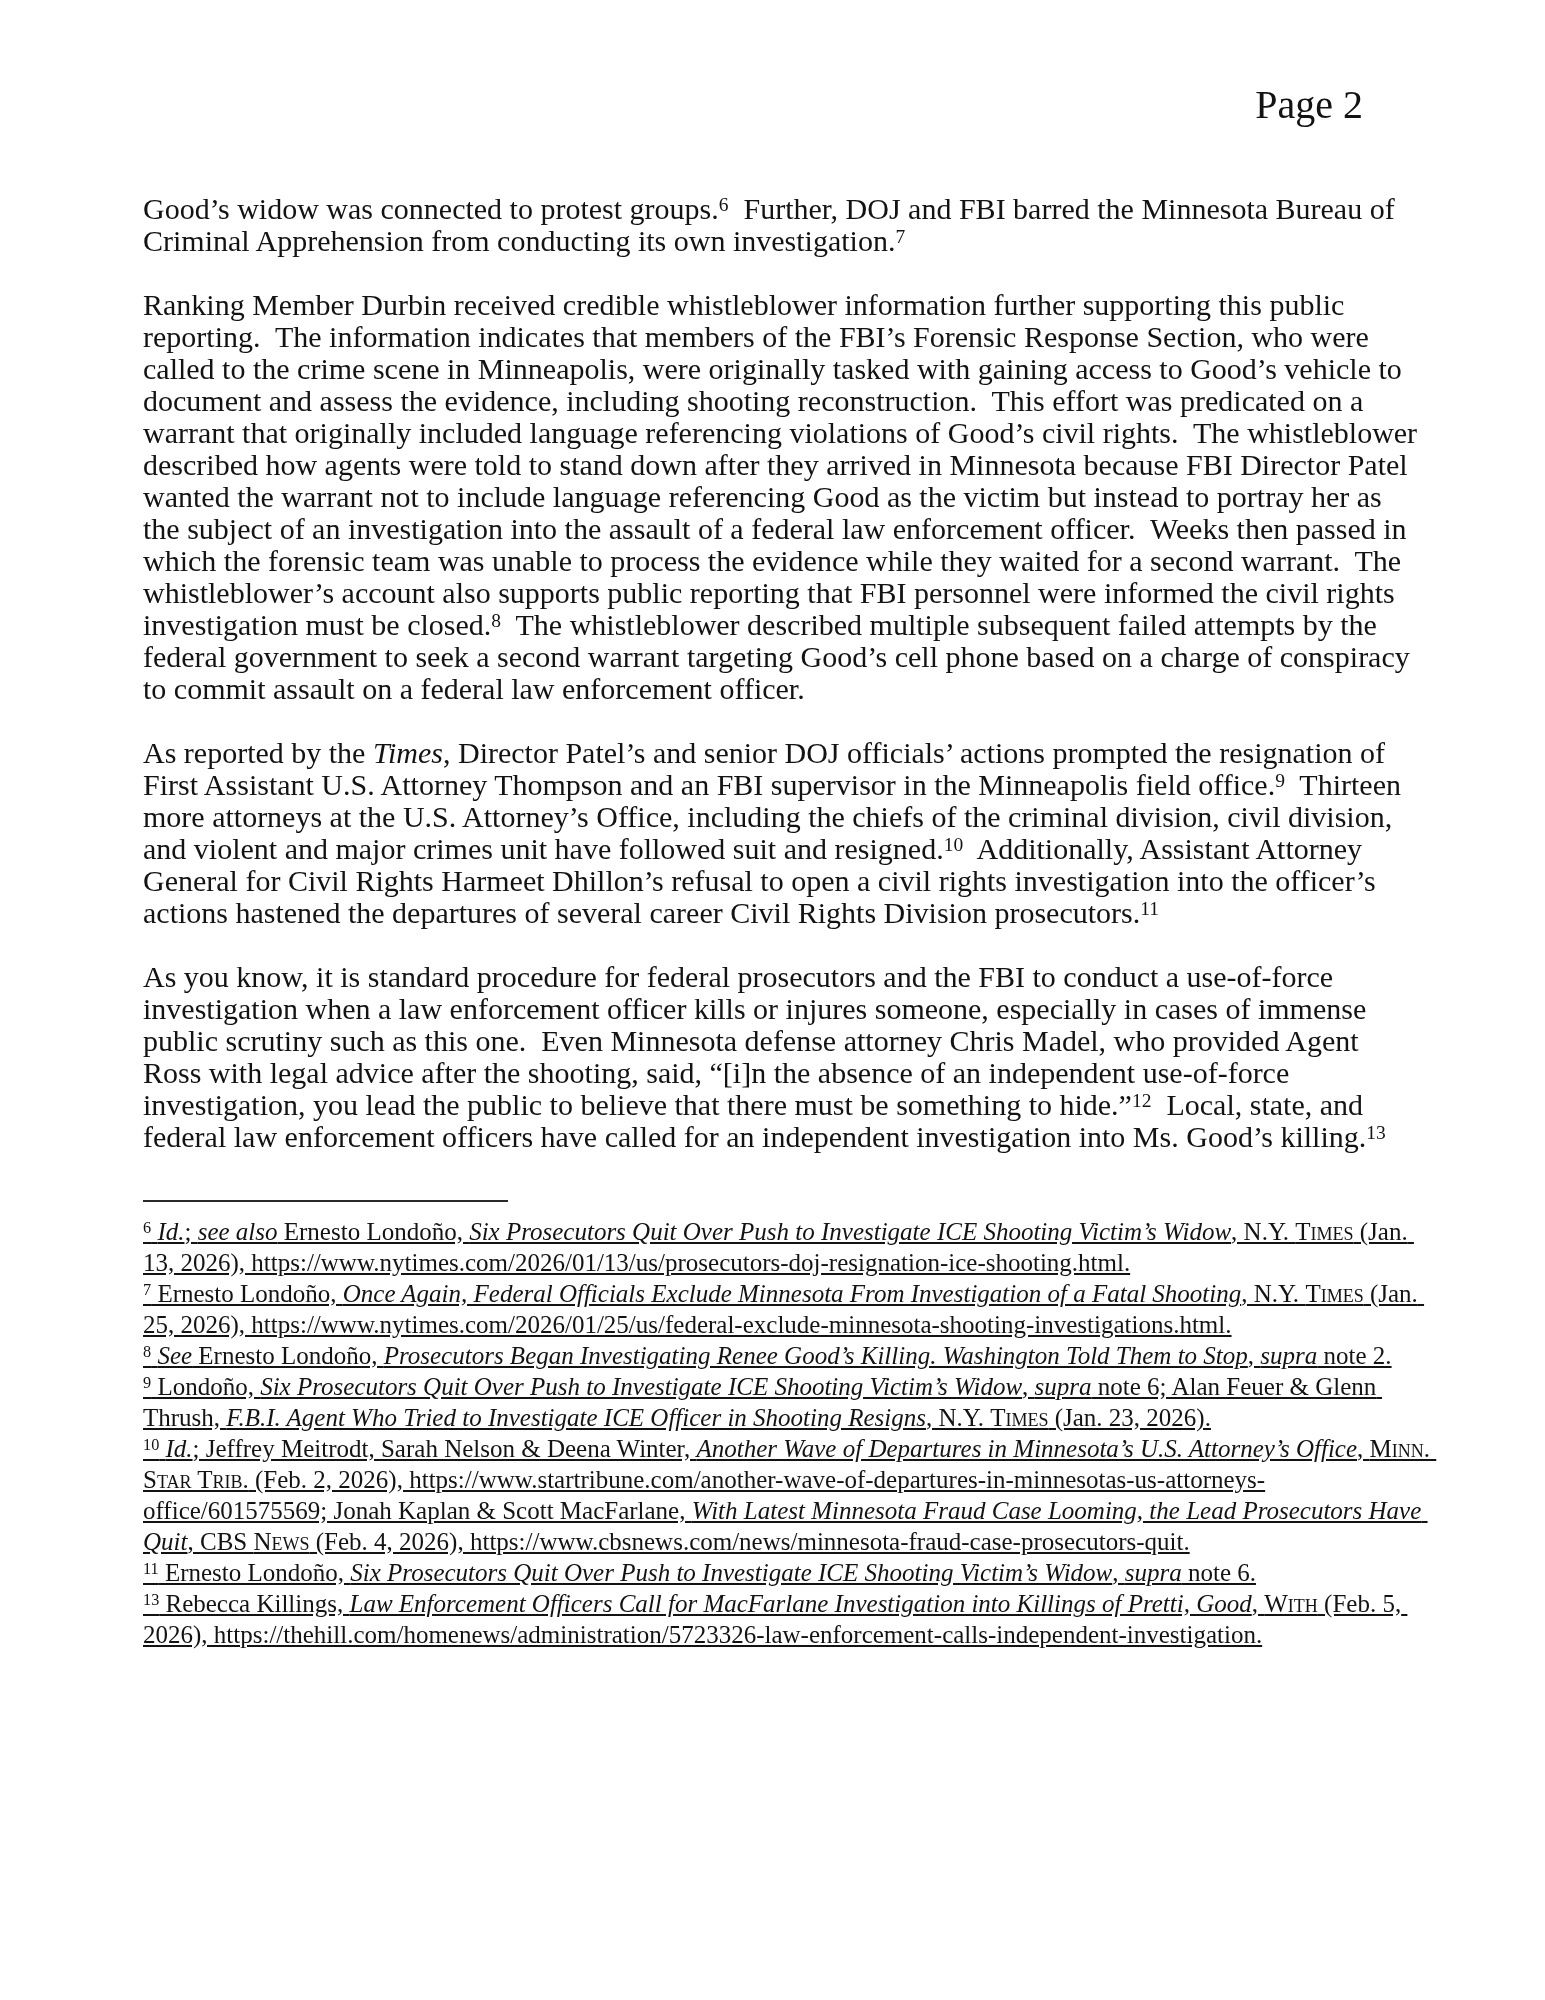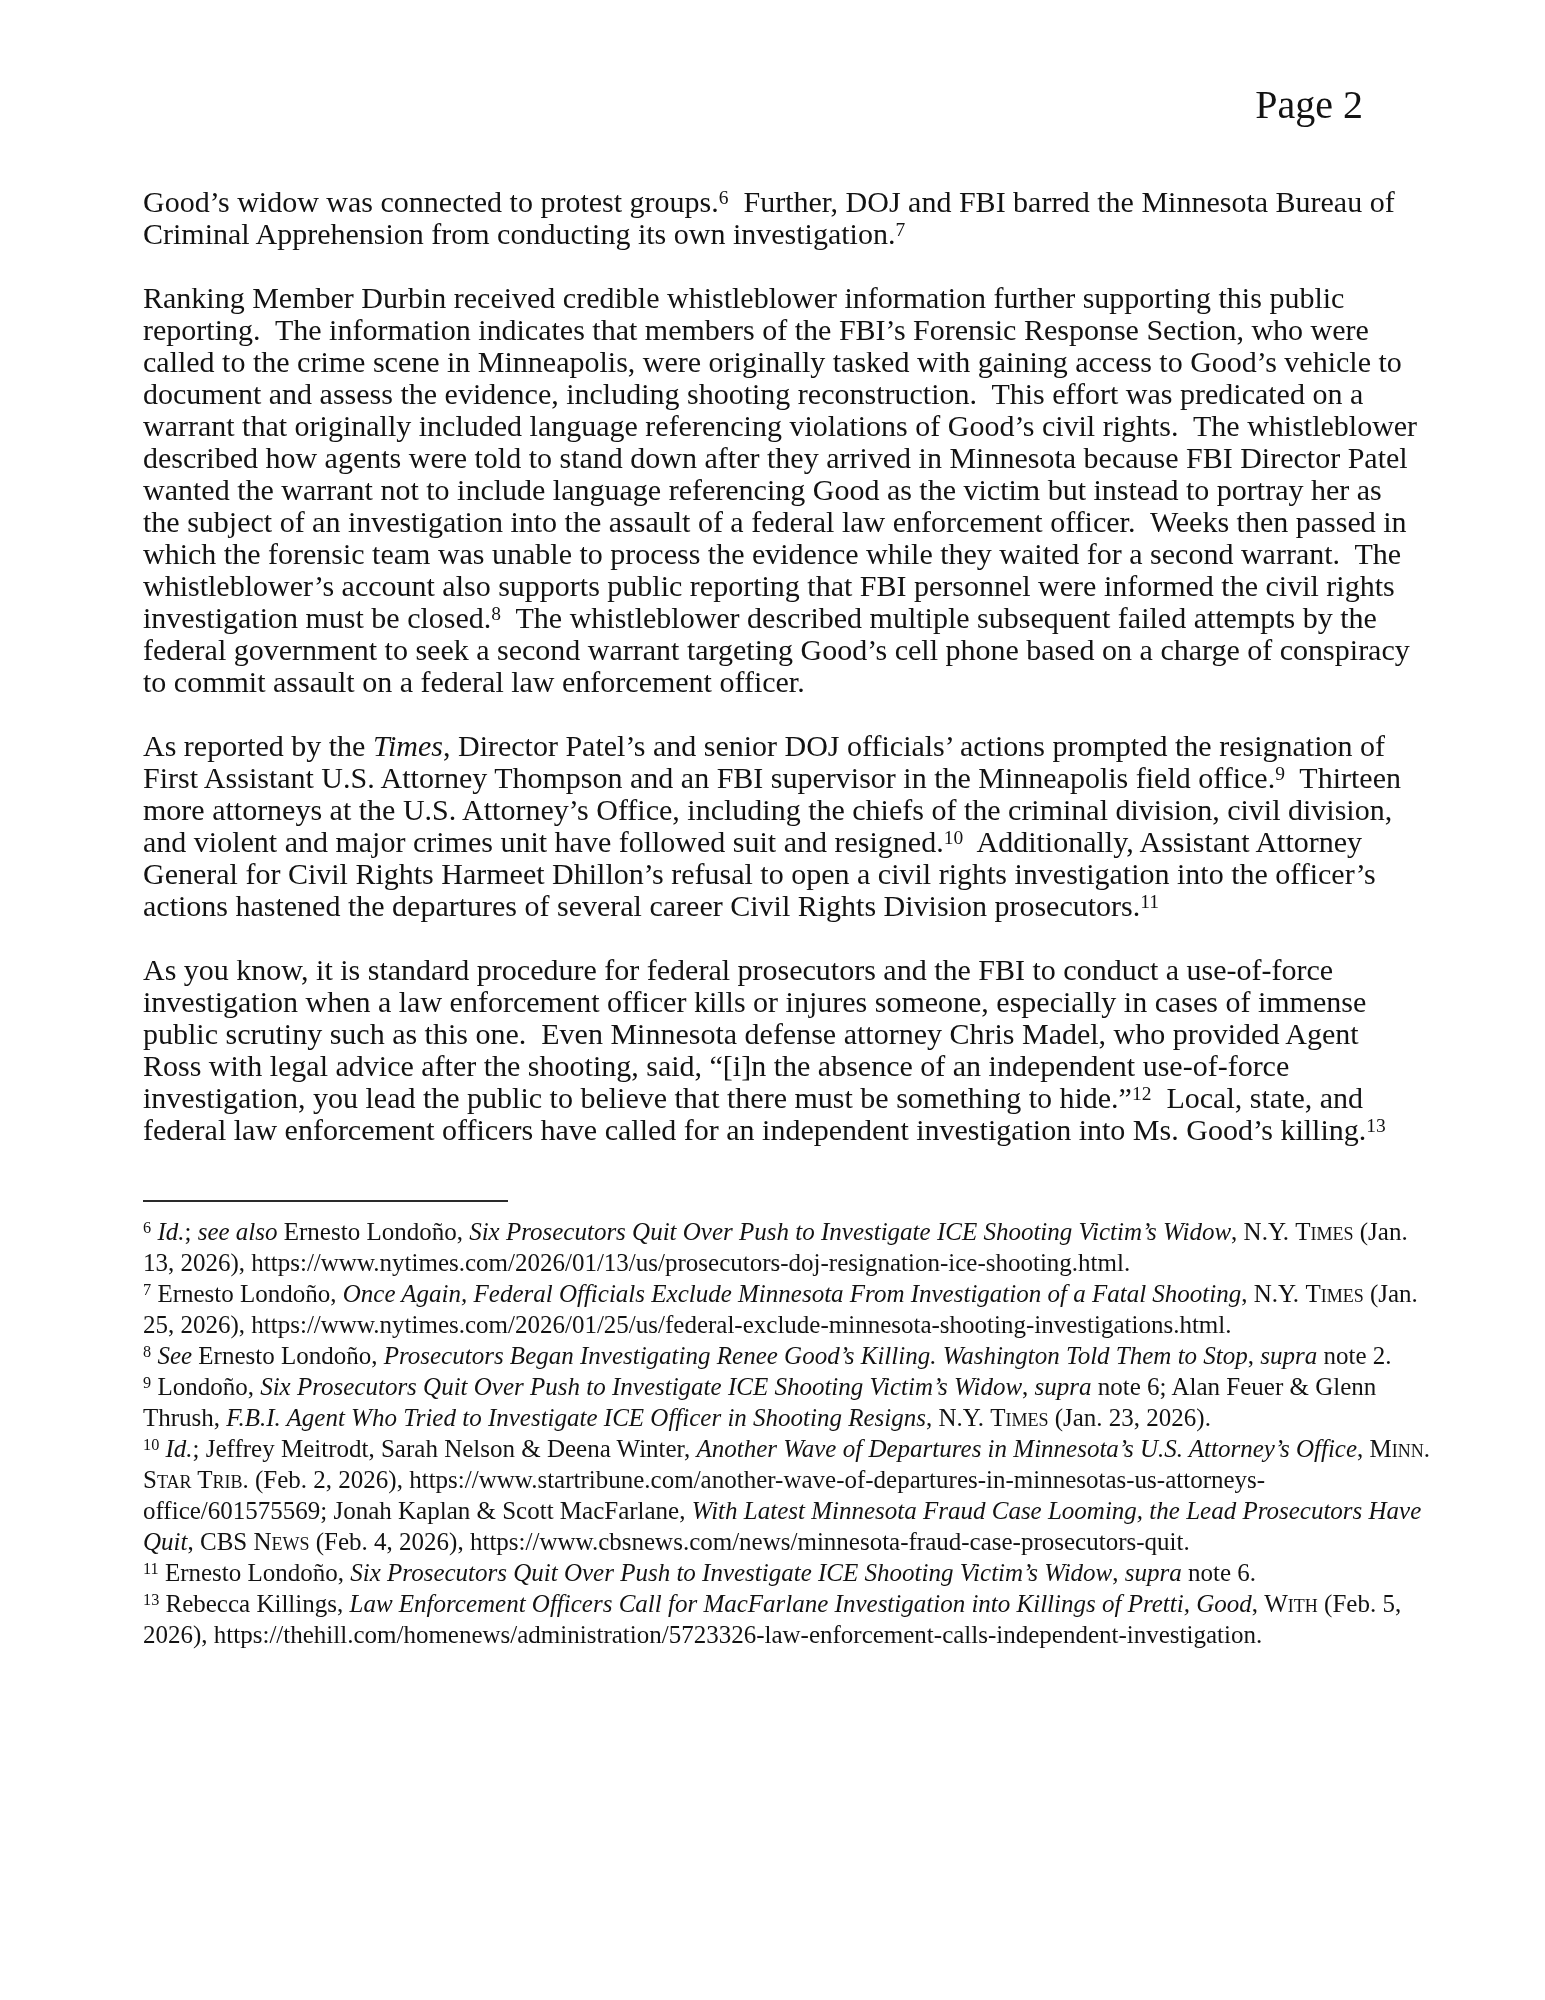--- a/index.html
+++ b/index.html
@@ -22,39 +22,39 @@
   .body-text {
     position: absolute;
     top: 177px;
     left: 143px;
     width: 1281px;
     font-size: 30px;
     line-height: 32px;
     text-align: left;
   }
   .body-text p {
-    margin: 9px 0 32px 0;
+    margin: 16px 0 32px 0;
     white-space: pre-wrap;
   }
   .body-text p:last-child { margin-bottom: 0; }
   .footnote-block {
     position: absolute;
     top: 1200px;
     left: 143px;
     width: 1292px;
     font-size: 25px;
     line-height: 31px;
   }
   .footnote-separator {
     border: none;
     border-top: 2px solid #2a2a2a;
     width: 365px;
     margin: 0 0 14px 0;
   }
-  .footnote { white-space: pre-wrap; }
+  .footnote { white-space: pre-wrap; text-decoration: underline; }
   .i  { font-style: italic; }
   .sc { font-variant: small-caps; }
   sup, .sup {
     font-size: 65%;
     line-height: 0;
     vertical-align: baseline;
     position: relative;
     top: -0.42em;
   }
 </style>

